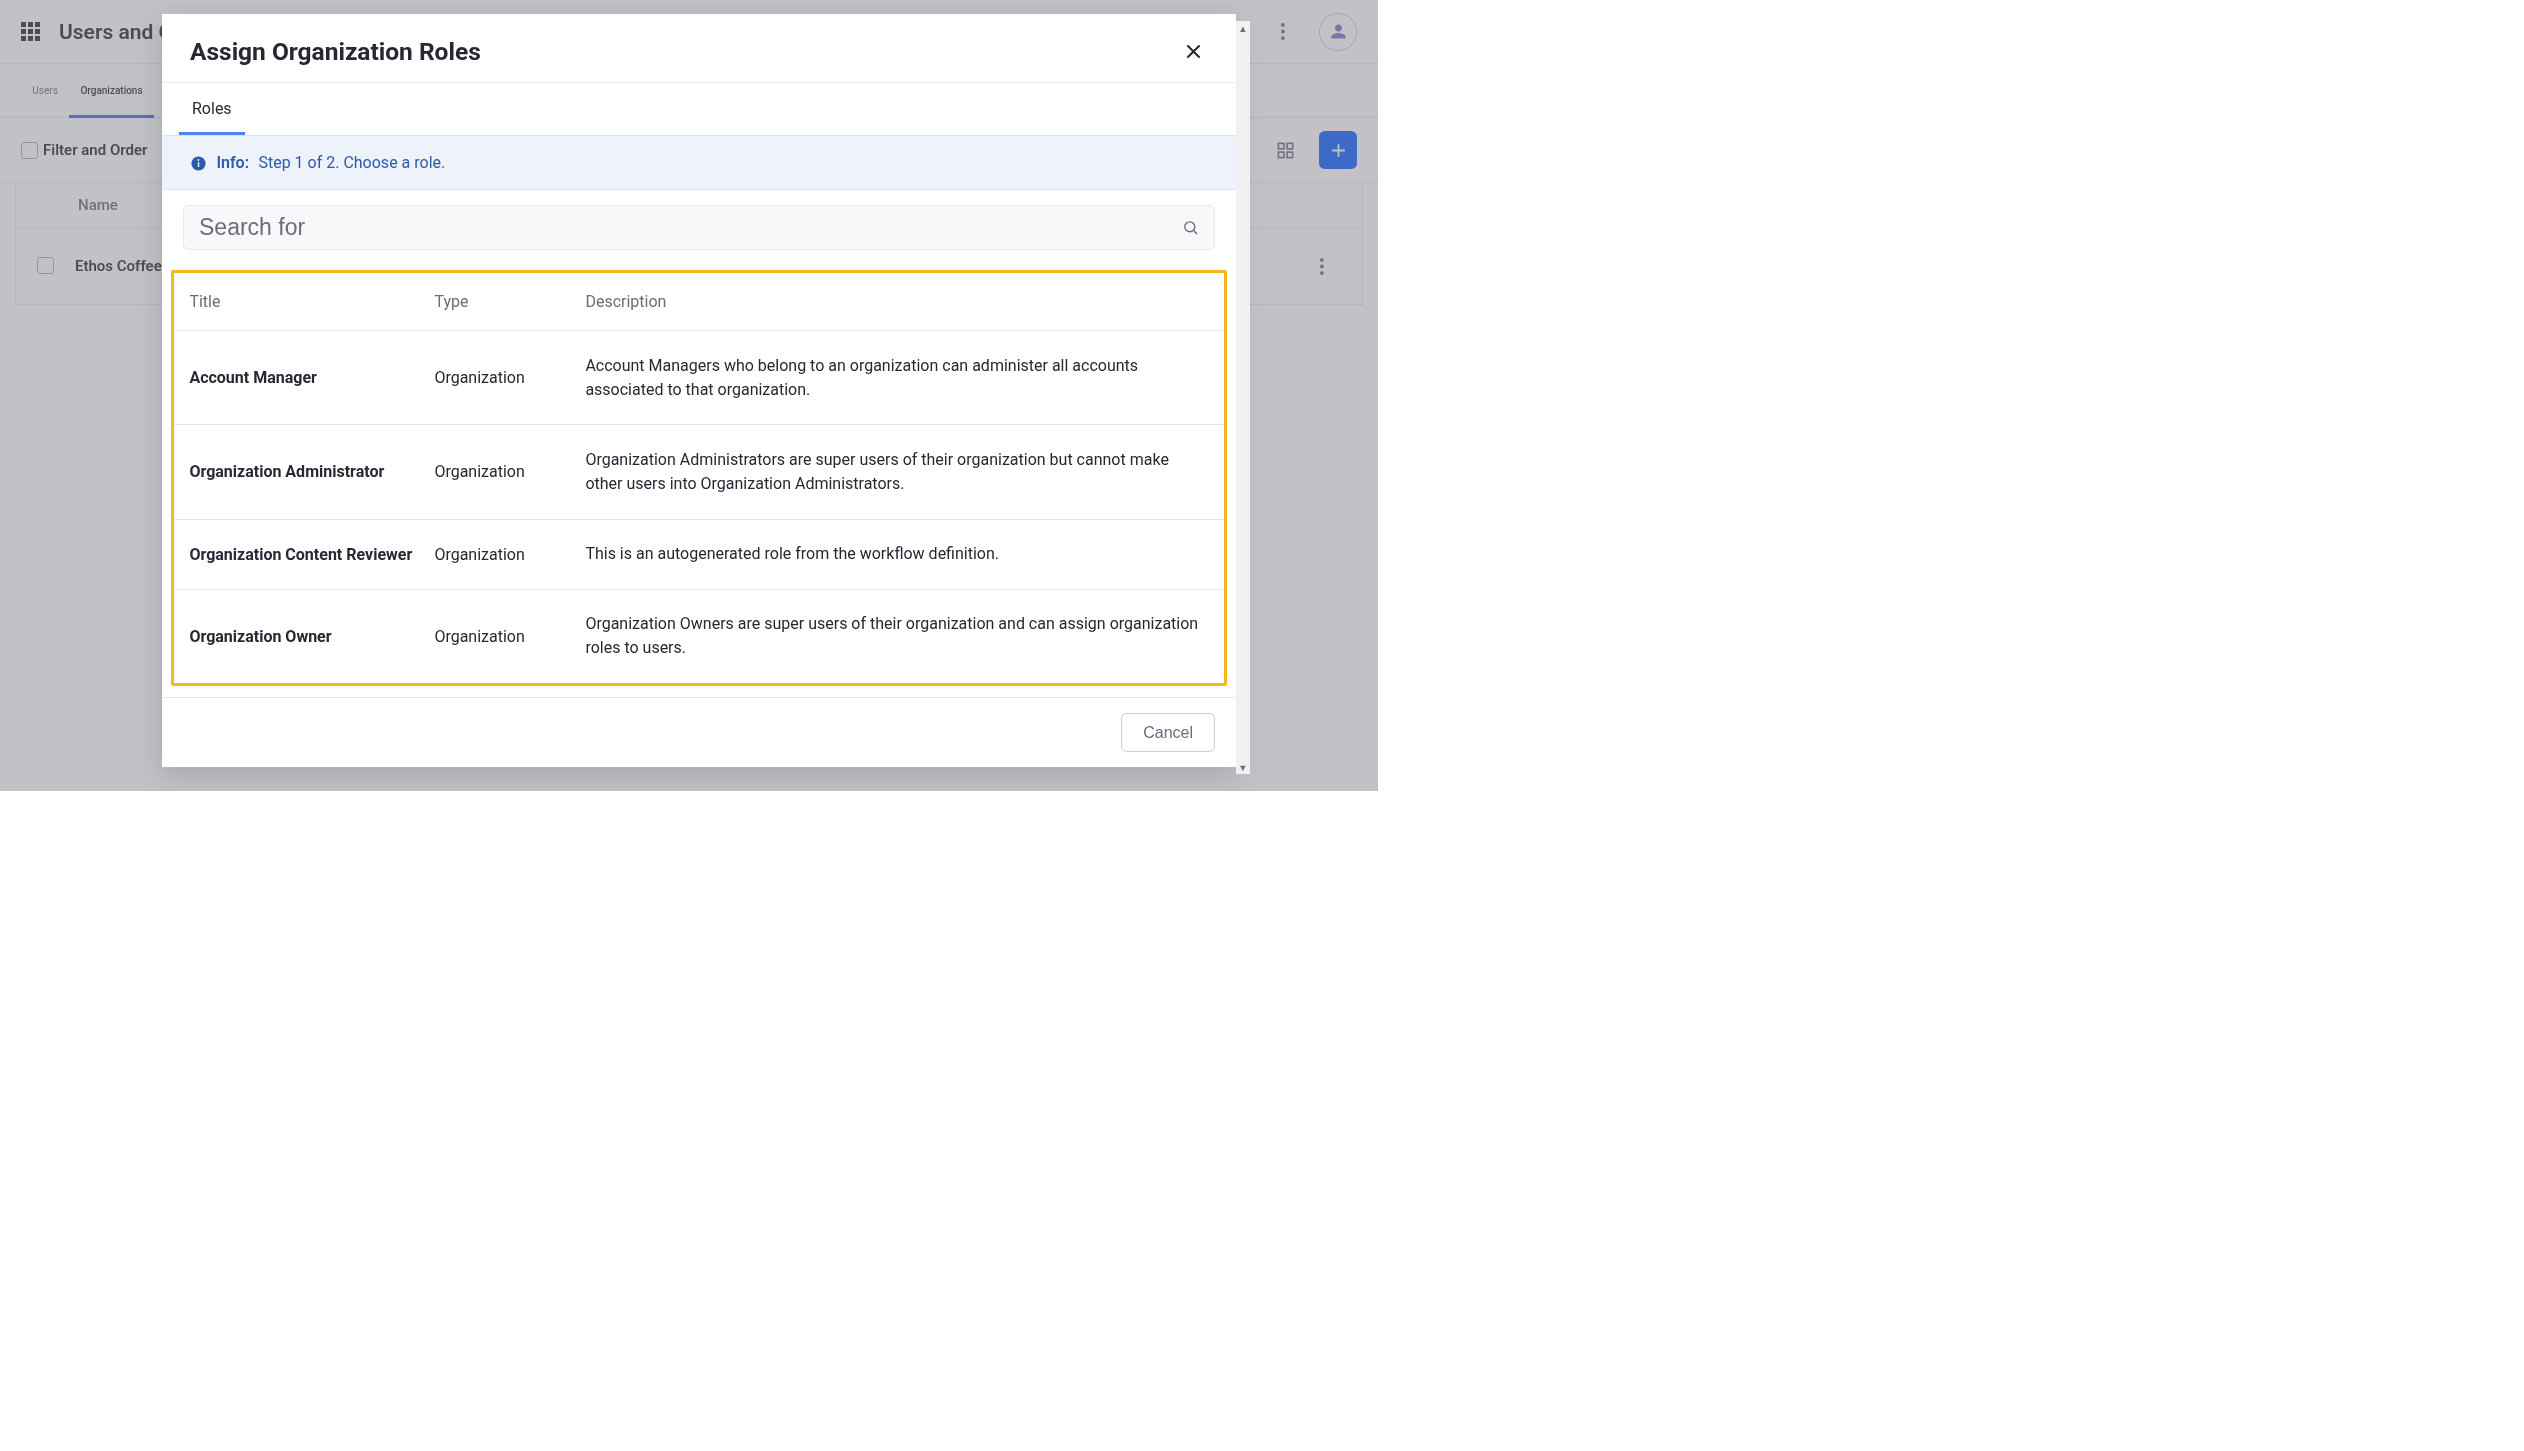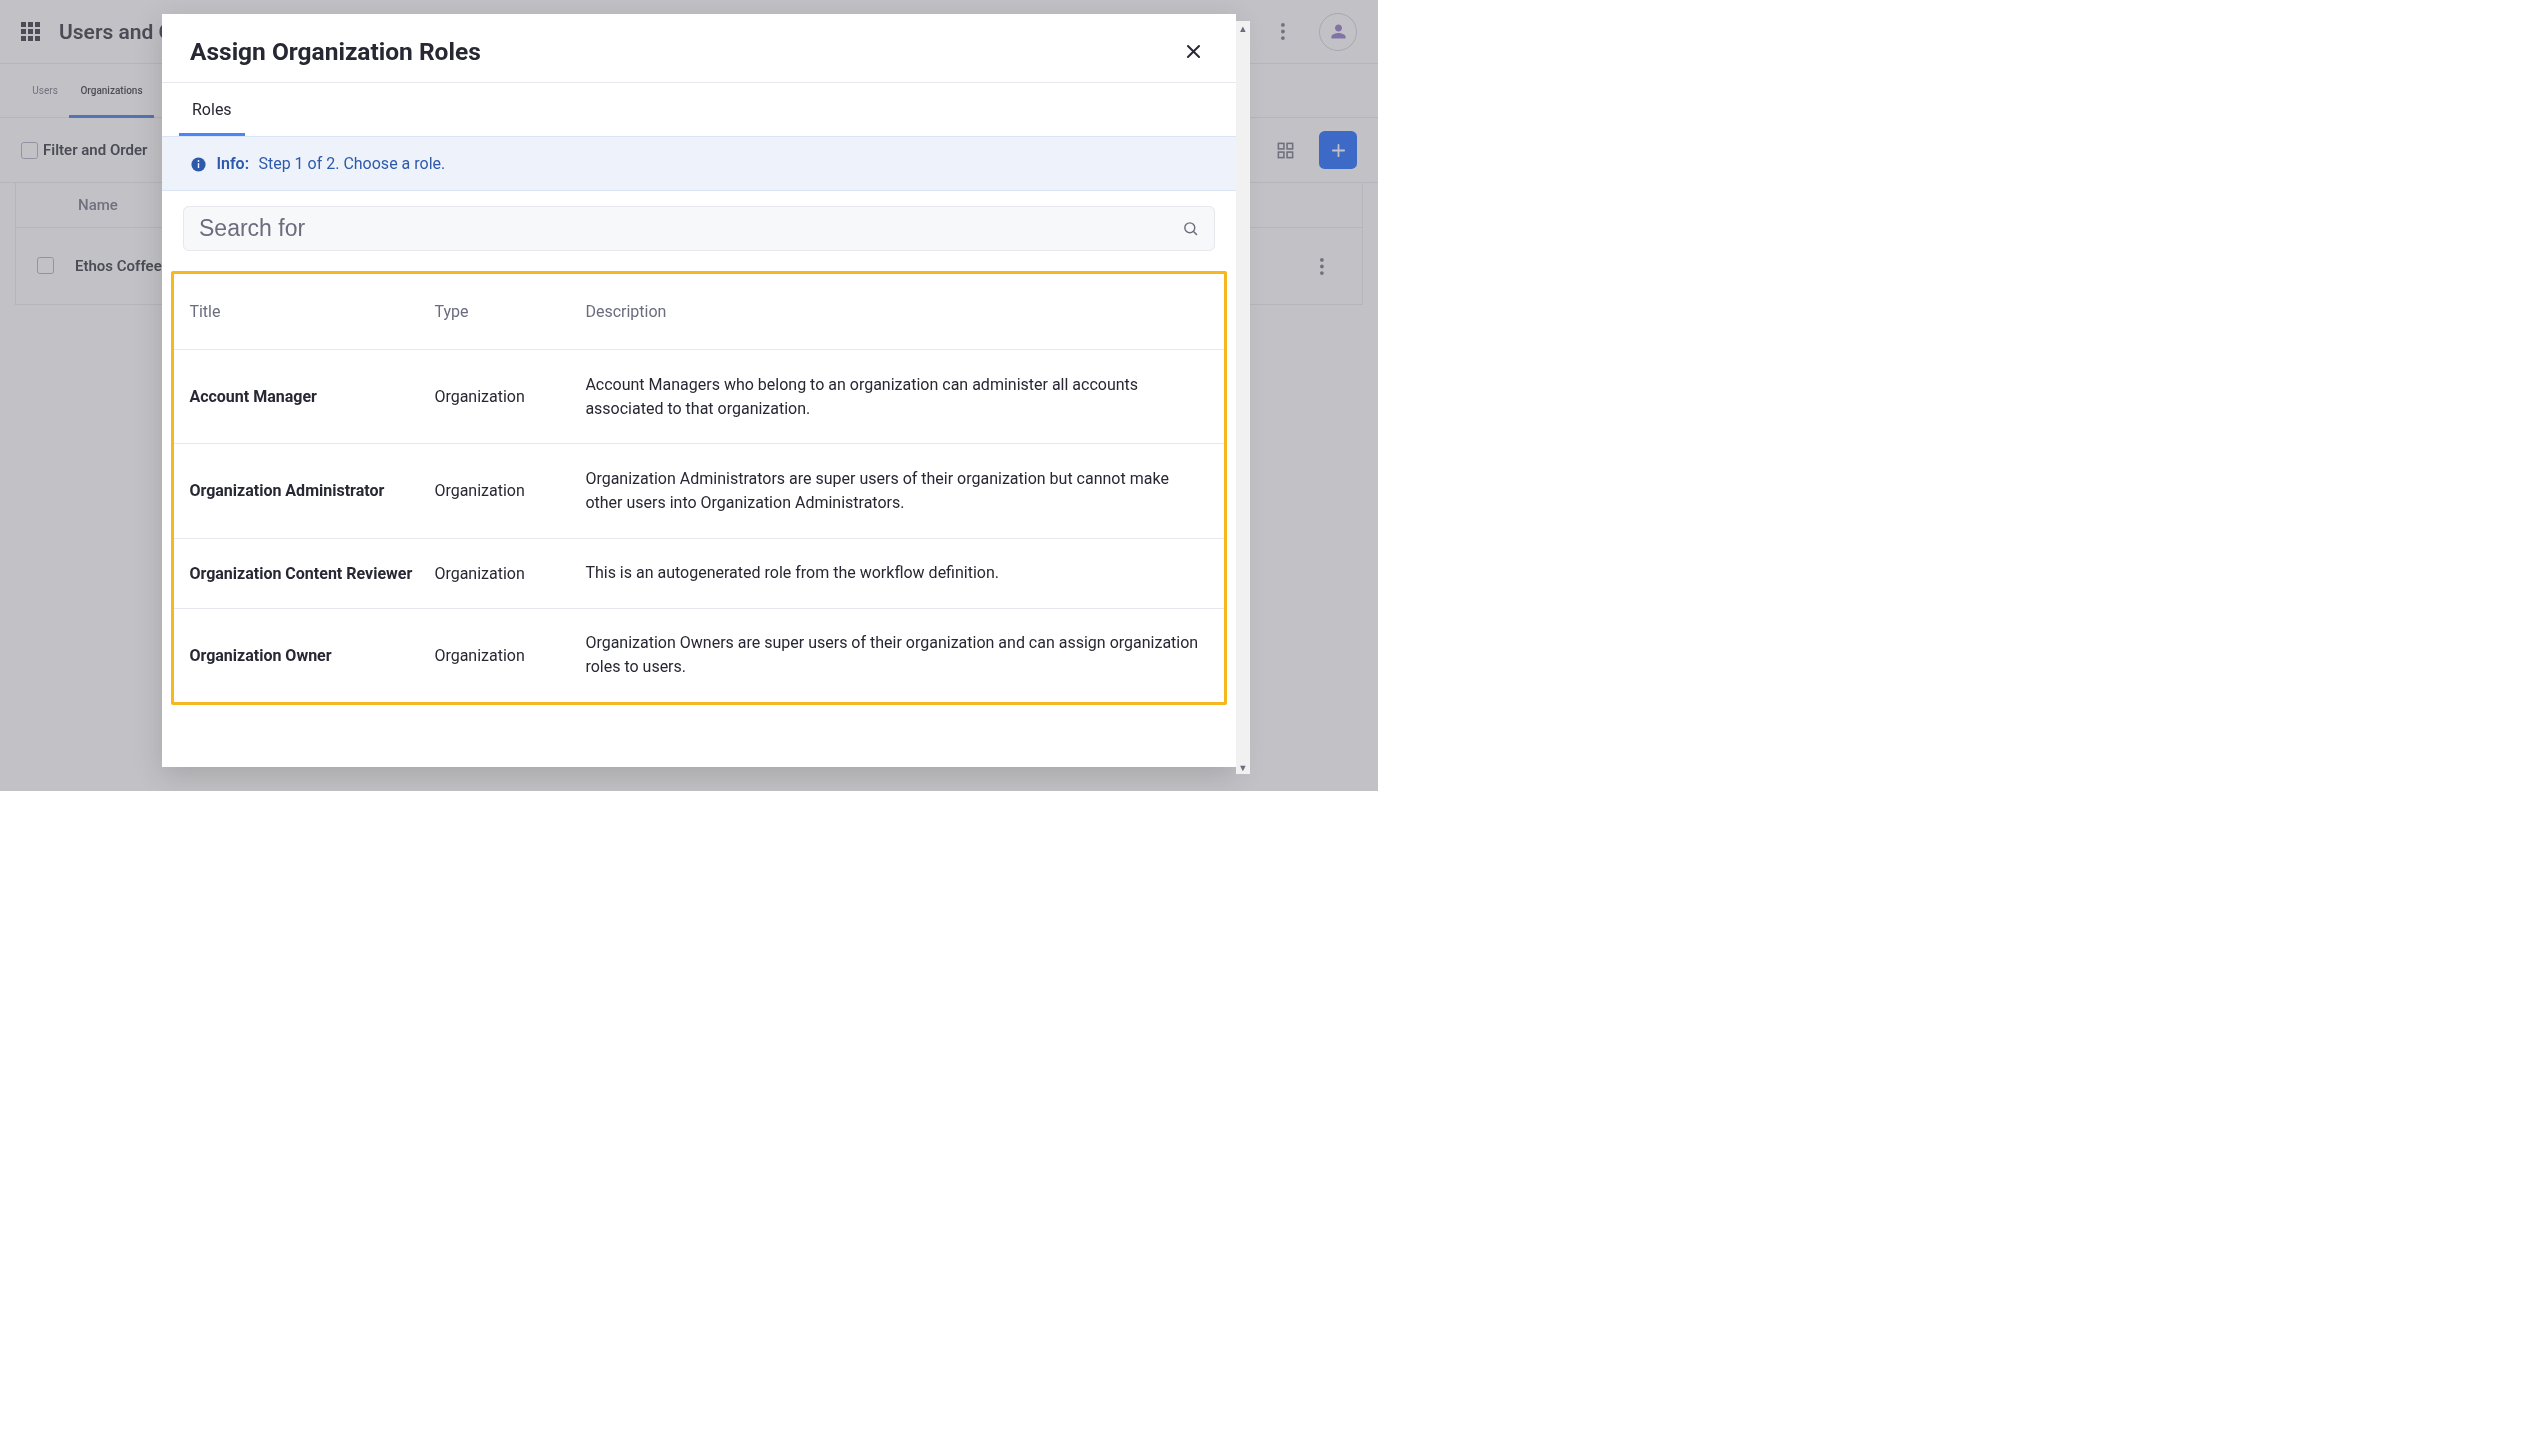--- a/index.html
+++ b/index.html
@@ -251,21 +251,21 @@
     .search-box input::placeholder { color: #6b6c7e; }
     .roles-table {
       margin: 5.6px 9.4px 11.3px 9.4px;
       border: 3.8px solid #f7b81f;
       border-radius: 1.9px;
     }
     .roles-thead, .roles-row {
       display: grid;
       grid-template-columns: 245px 151px 1fr;
       align-items: center;
-      padding: 28px 15px;
+      padding: 19px 15px;
       border-bottom: 0.9px solid #e7e7ed;
     }
     .roles-thead {
       color: #6b6c7e;
       font-size: 16px;
     }
     .roles-row {
       padding: 22.6px 15px;
     }
     .roles-row:last-child { border-bottom: none; }
@@ -450,20 +450,23 @@
         <div class="role-type">Organization</div>
         <div class="role-desc">This is an autogenerated role from the workflow definition.</div>
       </div>
       <div class="roles-row">
         <div class="role-title">Organization Owner</div>
         <div class="role-type">Organization</div>
         <div class="role-desc">Organization Owners are super users of their organization and can assign organization roles to users.</div>
       </div>
     </div>
 
+    <div class="modal-footer">
+      <button class="cancel-btn">Cancel</button>
+    </div>
   </div>
 
   <div class="scroll-track">
     <div class="scroll-up">▲</div>
     <div class="scroll-down">▼</div>
   </div>
 
 </div>
 
 

